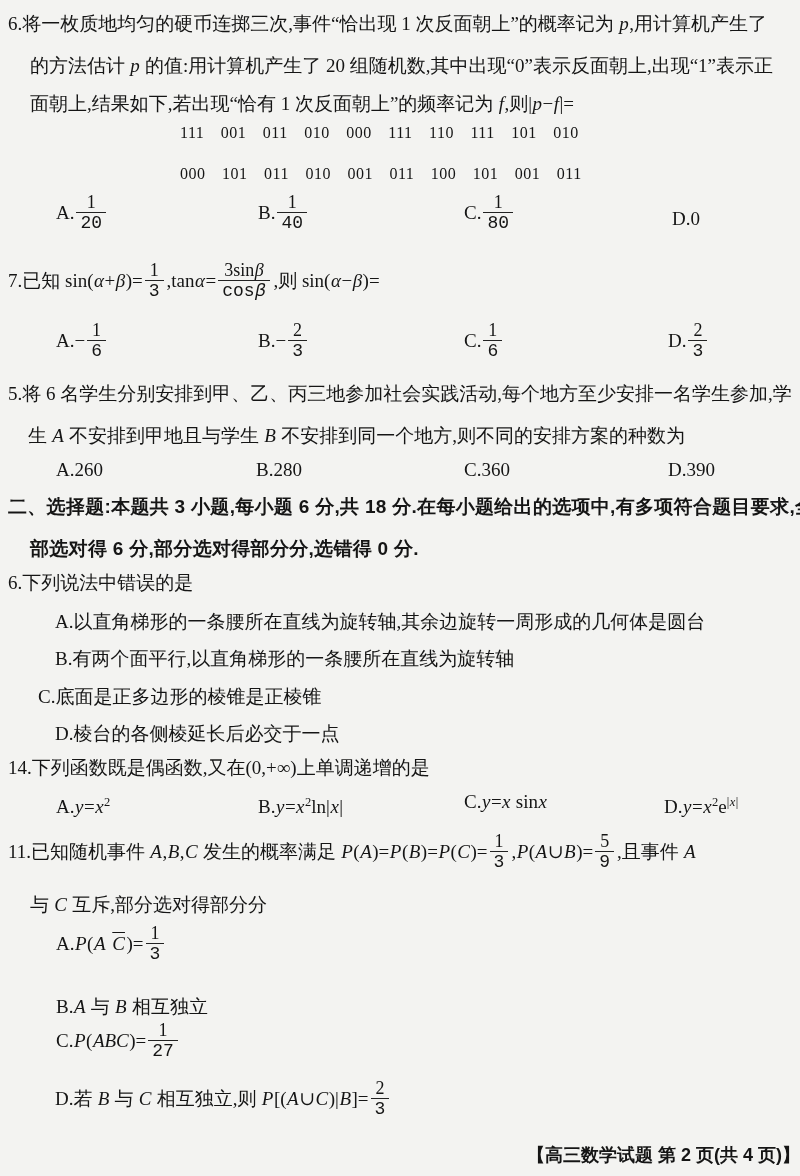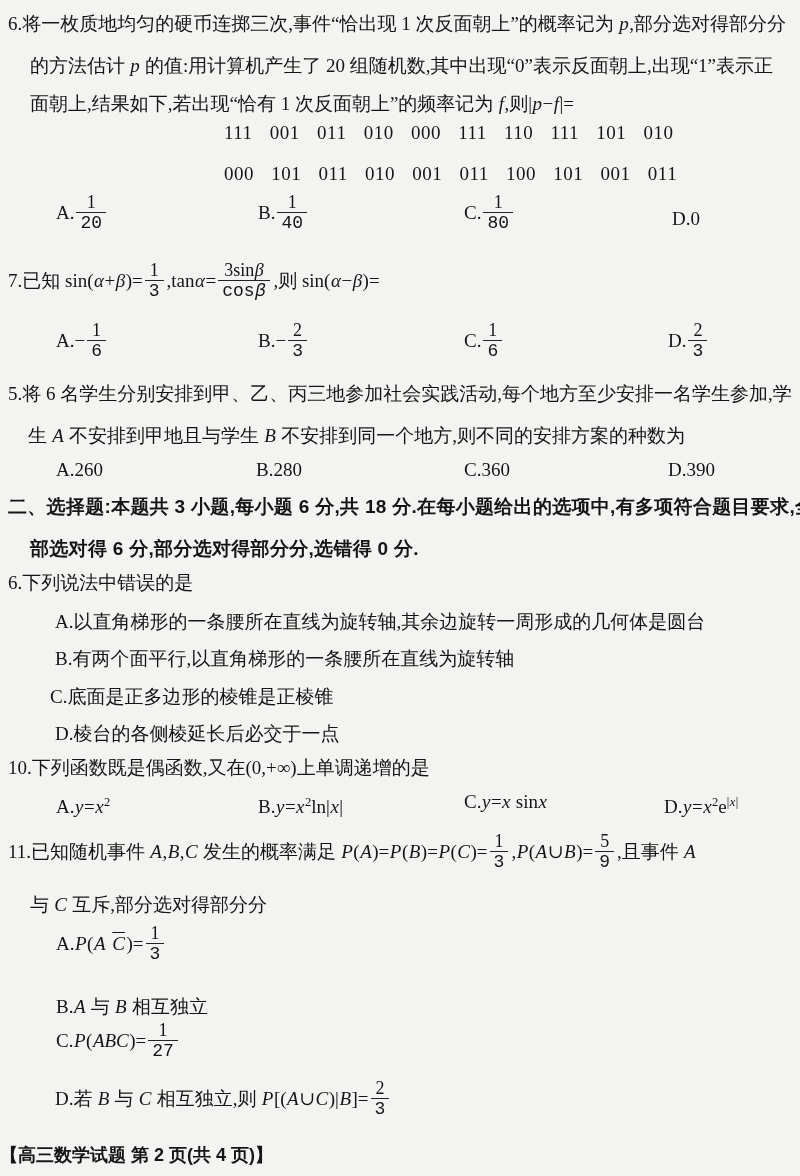--- a/index.html
+++ b/index.html
@@ -4,36 +4,36 @@
 <style>
   html,body{margin:0;padding:0;}
   body{
     width:800px;height:1176px;position:relative;overflow:hidden;
     background:#f3f3f1;color:#151515;
     font-family:"Liberation Serif","DejaVu Serif",serif;
     font-size:19px;
   }
   .blk{position:absolute;white-space:nowrap;line-height:24px;}
   .heading{font-family:"Liberation Sans","DejaVu Sans",sans-serif;font-weight:700;letter-spacing:0.3px;}
-  .nums{word-spacing:12px;letter-spacing:0.5px;font-size:19px;margin-left:44px;}
+  .nums{word-spacing:12px;letter-spacing:0.5px;font-size:16px;}
   .mi{font-style:italic;padding:0 0.5px;}
   .mu{font-style:normal;}
   .ct{font-style:normal;}
   .frac{display:inline-block;vertical-align:middle;text-align:center;margin:0 3px 0 2px;transform:translateY(-2px);}
   .fnum,.fden{display:block;line-height:1.12;padding:0 4px;font-size:18px;}
   .fden{border-top:1.4px solid #222;font-family:Liberation Mono, monospace;}
   .msup{font-size:12.5px;vertical-align:7px;letter-spacing:0;}
   .msup .mi{font-size:12.5px;}
   .obar{text-decoration:overline;padding:0 1px;}
-  .footer{font-family:"Liberation Sans","DejaVu Sans",sans-serif;font-weight:700;font-size:18px;text-align:left;width:800px;left:0;}
+  .footer{font-family:"Liberation Sans","DejaVu Sans",sans-serif;font-weight:700;font-size:18px;text-align:right;width:800px;left:0;}
 </style>
 </head>
 <body>
 
-<div class="blk" style="top:12px;left:8px"><span class="ct">6.将一枚质地均匀的硬币连掷三次,事件“恰出现 1 次反面朝上”的概率记为 </span><span class="mi">p</span><span class="ct">,部分选对得部分分</span></div>
+<div class="blk" style="top:12px;left:8px"><span class="ct">6.将一枚质地均匀的硬币连掷三次,事件“恰出现 1 次反面朝上”的概率记为 </span><span class="mi">p</span><span class="ct">,用计算机产生了</span></div>
 <div class="blk" style="top:54px;left:30px"><span class="ct">的方法估计 </span><span class="mi">p</span><span class="ct"> 的值:用计算机产生了 20 组随机数,其中出现“0”表示反面朝上,出现“1”表示正</span></div>
 <div class="blk" style="top:92px;left:30px"><span class="ct">面朝上,结果如下,若出现“恰有 1 次反面朝上”的频率记为 </span><span class="mi">f</span><span class="ct">,则</span><span class="mu">|</span><span class="mi">p</span><span class="mu">−</span><span class="mi">f</span><span class="mu">|=</span></div>
 <div class="blk nums" style="top:121px;left:180px">111 001 011 010 000 111 110 111 101 010</div>
 <div class="blk nums" style="top:162px;left:180px">000 101 011 010 001 011 100 101 001 011</div>
 <div class="blk" style="top:194px;left:56px"><span class="mu">A.</span><span class="frac"><span class="fnum"><span class="mu">1</span></span><span class="fden"><span class="mu">20</span></span></span></div>
 <div class="blk" style="top:194px;left:258px"><span class="mu">B.</span><span class="frac"><span class="fnum"><span class="mu">1</span></span><span class="fden"><span class="mu">40</span></span></span></div>
 <div class="blk" style="top:194px;left:464px"><span class="mu">C.</span><span class="frac"><span class="fnum"><span class="mu">1</span></span><span class="fden"><span class="mu">80</span></span></span></div>
 <div class="blk" style="top:207px;left:672px"><span class="mu">D.0</span></div>
 
 <div class="blk" style="top:262px;left:8px"><span class="ct">7.已知 </span><span class="mu">sin(</span><span class="mi">α</span><span class="mu">+</span><span class="mi">β</span><span class="mu">)=</span><span class="frac"><span class="fnum"><span class="mu">1</span></span><span class="fden"><span class="mu">3</span></span></span><span class="mu">,tan</span><span class="mi">α</span><span class="mu">=</span><span class="frac"><span class="fnum"><span class="mu">3sin</span><span class="mi">β</span></span><span class="fden"><span class="mu">cos</span><span class="mi">β</span></span></span><span class="ct">,则 </span><span class="mu">sin(</span><span class="mi">α</span><span class="mu">−</span><span class="mi">β</span><span class="mu">)=</span></div>
@@ -48,24 +48,24 @@
 <div class="blk" style="top:458px;left:256px">B.280</div>
 <div class="blk" style="top:458px;left:464px">C.360</div>
 <div class="blk" style="top:458px;left:668px">D.390</div>
 
 <div class="blk heading" style="top:495px;left:8px">二、选择题:本题共 3 小题,每小题 6 分,共 18 分.在每小题给出的选项中,有多项符合题目要求,全</div>
 <div class="blk heading" style="top:537px;left:30px">部选对得 6 分,部分选对得部分分,选错得 0 分.</div>
 
 <div class="blk" style="top:571px;left:8px">6.下列说法中错误的是</div>
 <div class="blk" style="top:610px;left:55px">A.以直角梯形的一条腰所在直线为旋转轴,其余边旋转一周形成的几何体是圆台</div>
 <div class="blk" style="top:647px;left:55px">B.有两个面平行,以直角梯形的一条腰所在直线为旋转轴</div>
-<div class="blk" style="top:685px;left:50px">C.底面是正多边形的棱锥是正棱锥</div>
+<div class="blk" style="top:685px;left:38px">C.底面是正多边形的棱锥是正棱锥</div>
 <div class="blk" style="top:722px;left:55px">D.棱台的各侧棱延长后必交于一点</div>
 
-<div class="blk" style="top:756px;left:8px">10.下列函数既是偶函数,又在(0,+∞)上单调递增的是</div>
+<div class="blk" style="top:756px;left:8px">14.下列函数既是偶函数,又在(0,+∞)上单调递增的是</div>
 <div class="blk" style="top:790px;left:56px"><span class="mu">A.</span><span class="mi">y</span><span class="mu">=</span><span class="mi">x</span><span class="msup"><span class="mu">2</span></span></div>
 <div class="blk" style="top:790px;left:258px"><span class="mu">B.</span><span class="mi">y</span><span class="mu">=</span><span class="mi">x</span><span class="msup"><span class="mu">2</span></span><span class="mu">ln|</span><span class="mi">x</span><span class="mu">|</span></div>
 <div class="blk" style="top:790px;left:464px"><span class="mu">C.</span><span class="mi">y</span><span class="mu">=</span><span class="mi">x</span><span class="mu">&nbsp;sin</span><span class="mi">x</span></div>
 <div class="blk" style="top:790px;left:664px"><span class="mu">D.</span><span class="mi">y</span><span class="mu">=</span><span class="mi">x</span><span class="msup"><span class="mu">2</span></span><span class="mu">e</span><span class="msup"><span class="mu">|</span><span class="mi">x</span><span class="mu">|</span></span></div>
 
 <div class="blk" style="top:833px;left:8px"><span class="ct">11.已知随机事件 </span><span class="mi">A</span><span class="mu">,</span><span class="mi">B</span><span class="mu">,</span><span class="mi">C</span><span class="ct"> 发生的概率满足 </span><span class="mi">P</span><span class="mu">(</span><span class="mi">A</span><span class="mu">)=</span><span class="mi">P</span><span class="mu">(</span><span class="mi">B</span><span class="mu">)=</span><span class="mi">P</span><span class="mu">(</span><span class="mi">C</span><span class="mu">)=</span><span class="frac"><span class="fnum"><span class="mu">1</span></span><span class="fden"><span class="mu">3</span></span></span><span class="mu">,</span><span class="mi">P</span><span class="mu">(</span><span class="mi">A</span><span class="mu">∪</span><span class="mi">B</span><span class="mu">)=</span><span class="frac"><span class="fnum"><span class="mu">5</span></span><span class="fden"><span class="mu">9</span></span></span><span class="ct">,且事件 </span><span class="mi">A</span></div>
 <div class="blk" style="top:893px;left:30px"><span class="ct">与 </span><span class="mi">C</span><span class="ct"> 互斥,部分选对得部分分</span></div>
 <div class="blk" style="top:925px;left:56px"><span class="mu">A.</span><span class="mi">P</span><span class="mu">(</span><span class="mi">A</span><span class="mu">&nbsp;</span><span class="obar"><span class="mi">C</span></span><span class="mu">)=</span><span class="frac"><span class="fnum"><span class="mu">1</span></span><span class="fden"><span class="mu">3</span></span></span></div>
 <div class="blk" style="top:995px;left:56px"><span class="mu">B.</span><span class="mi">A</span><span class="ct"> 与 </span><span class="mi">B</span><span class="ct"> 相互独立</span></div>
 <div class="blk" style="top:1022px;left:56px"><span class="mu">C.</span><span class="mi">P</span><span class="mu">(</span><span class="mi">ABC</span><span class="mu">)=</span><span class="frac"><span class="fnum"><span class="mu">1</span></span><span class="fden"><span class="mu">27</span></span></span></div>

